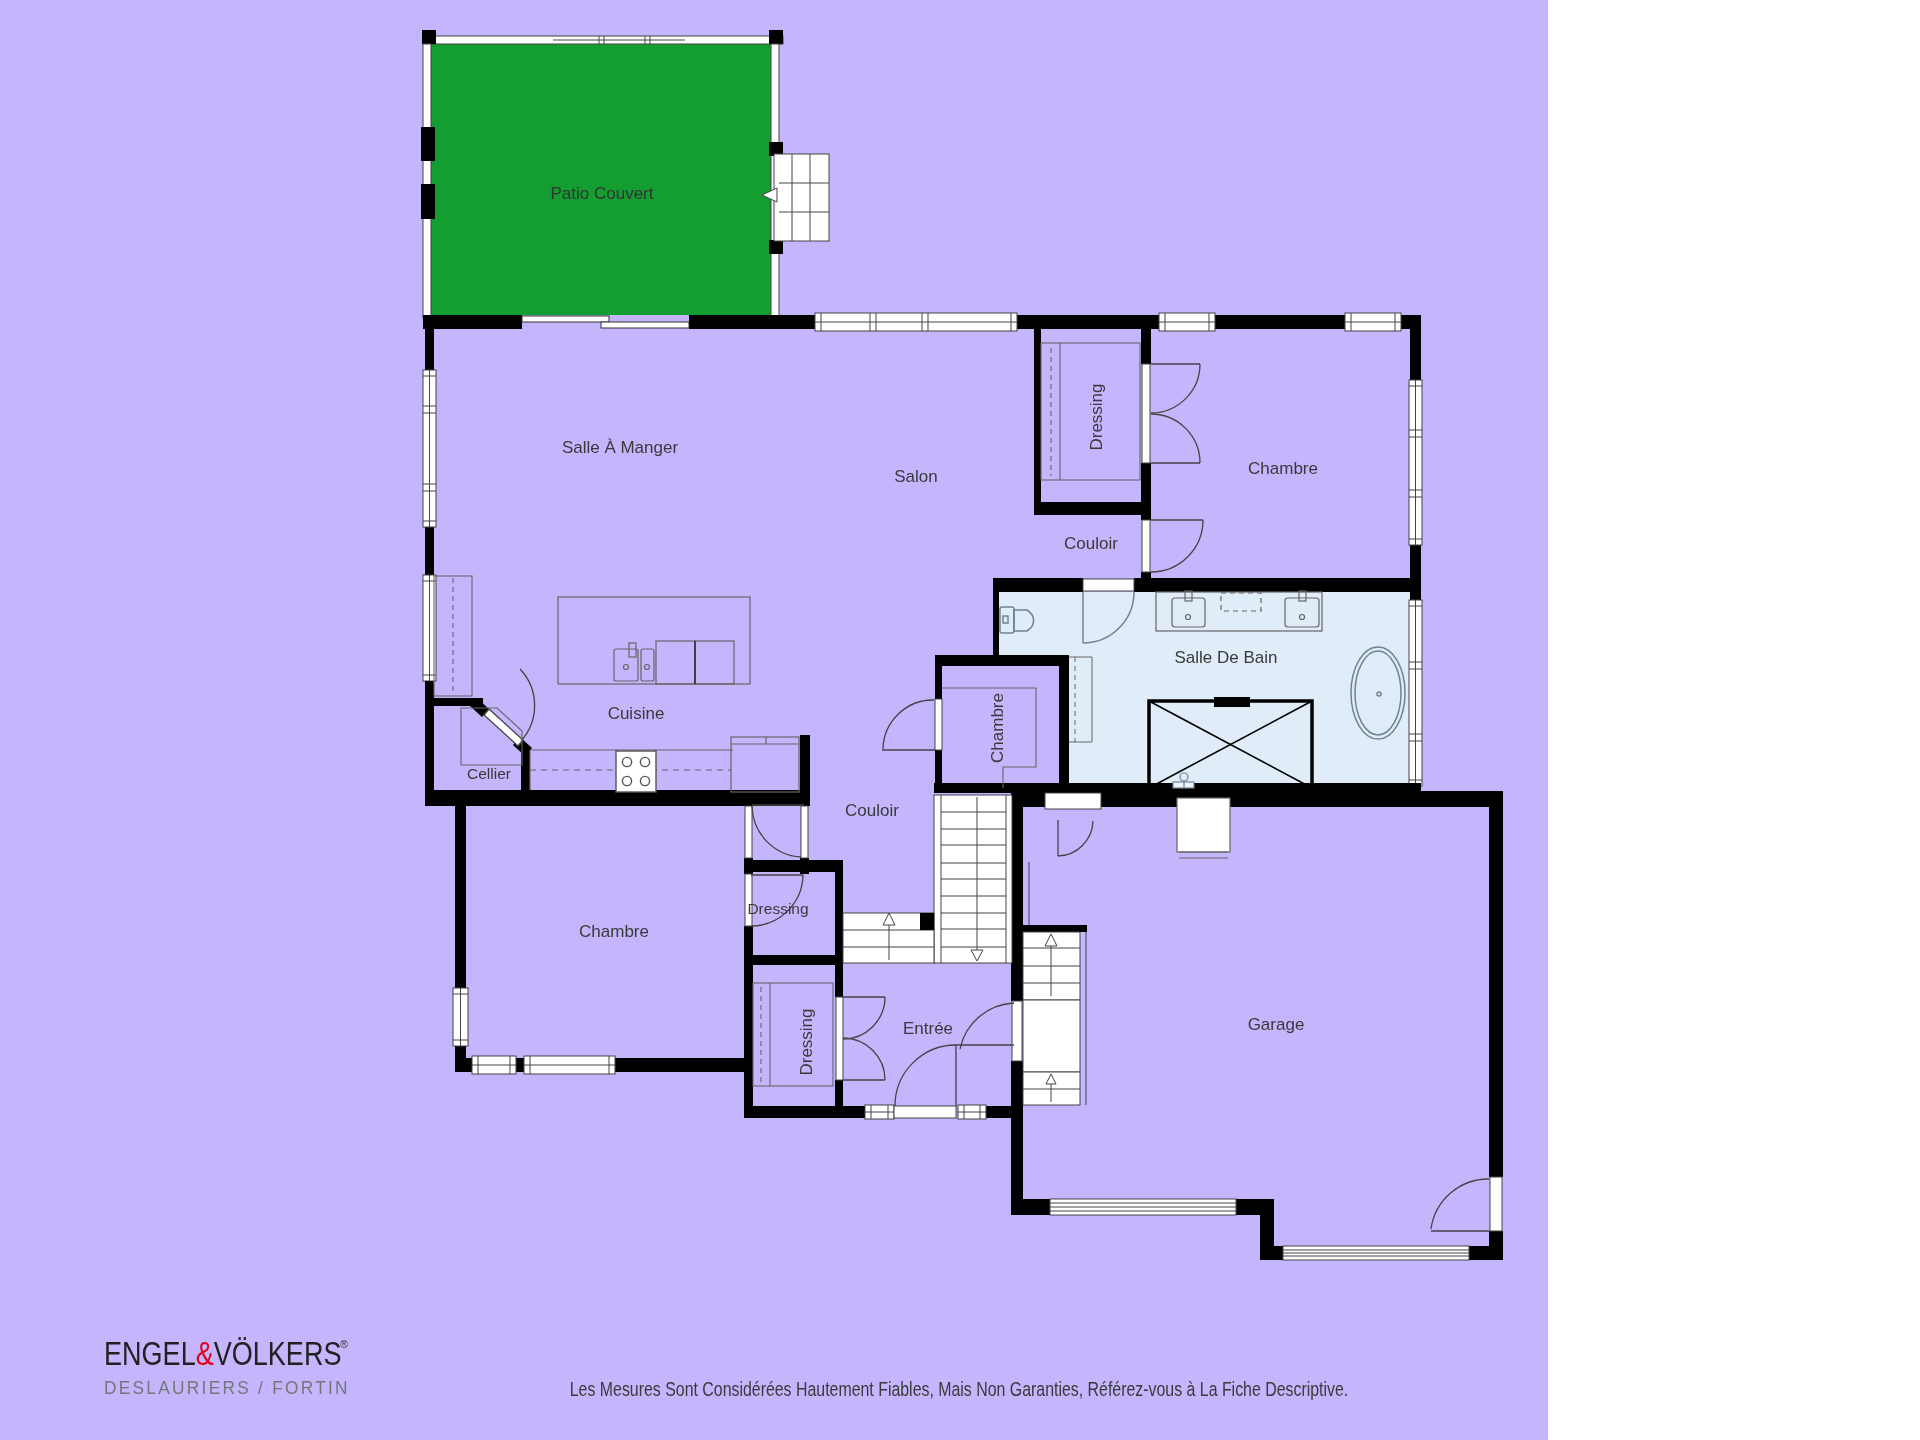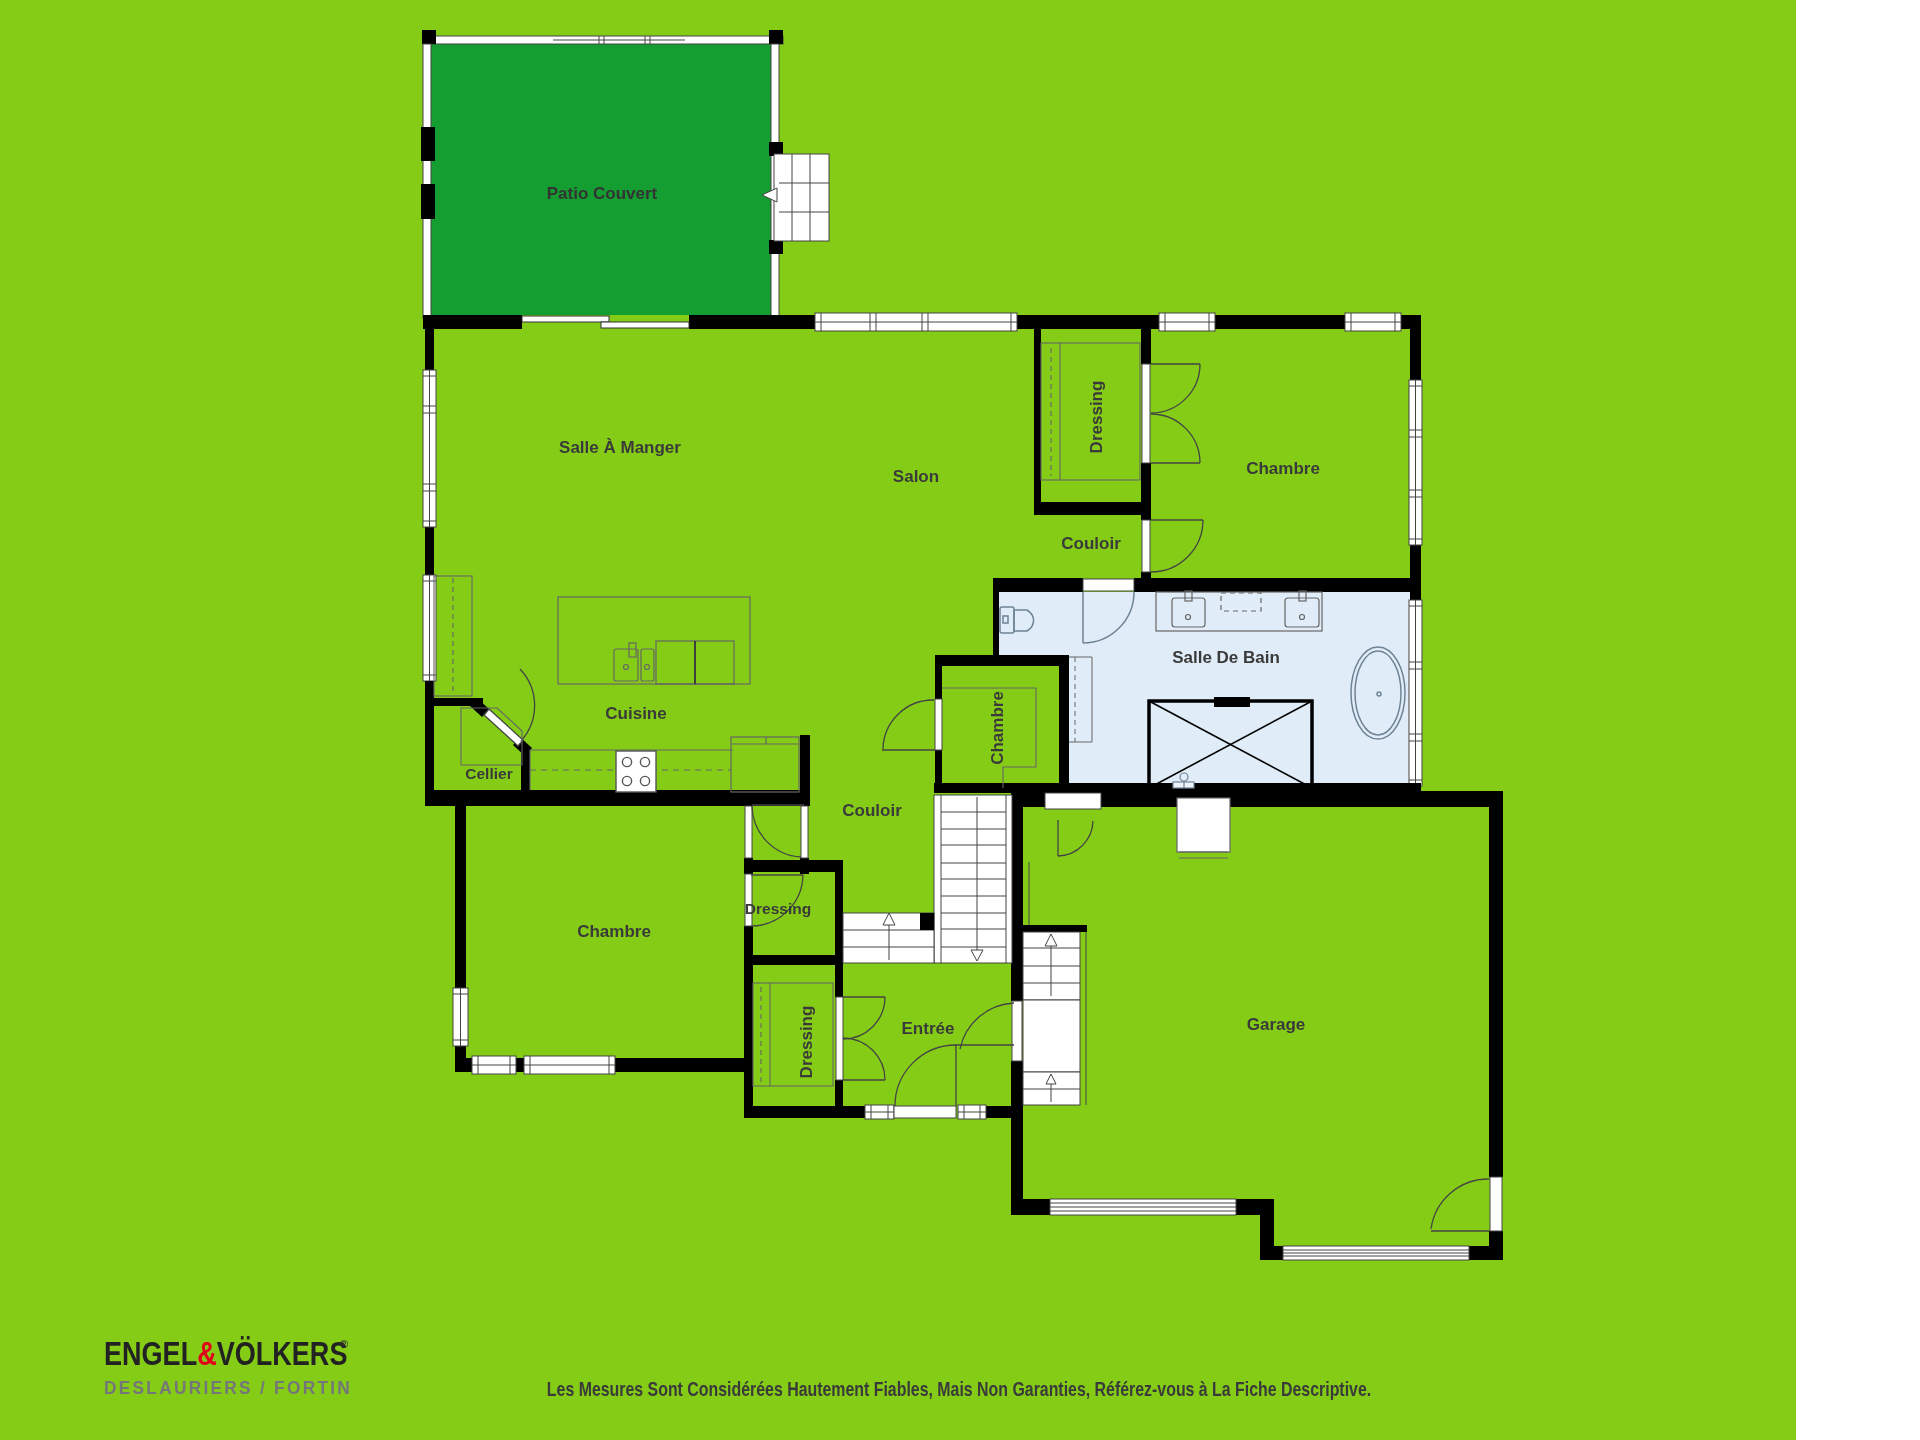--- a/index.html
+++ b/index.html
@@ -1,15 +1,15 @@
 <!DOCTYPE html>
 <html><head><meta charset="utf-8"><style>
 html,body{margin:0;padding:0;background:#fff;}
 *{font-family:"Liberation Sans",sans-serif;}
-.pg{position:relative;width:1796px;height:1440px;background:#84cc16;overflow:hidden;font-weight:bold;}
+.pg{position:relative;width:1548px;height:1440px;background:#c4b5fd;overflow:hidden;}
 </style></head><body>
 <div class="pg">
 <svg width="1920" height="1440" viewBox="0 0 1920 1440">
 <defs></defs>
 <g font-family="Liberation Sans, sans-serif" fill="none">
 
 <rect x="431" y="44" width="340" height="271" fill="#149e31"></rect>
 
 <g stroke="#444" stroke-width="1">
 <rect x="423" y="36" width="360" height="8" fill="#fff"></rect>

